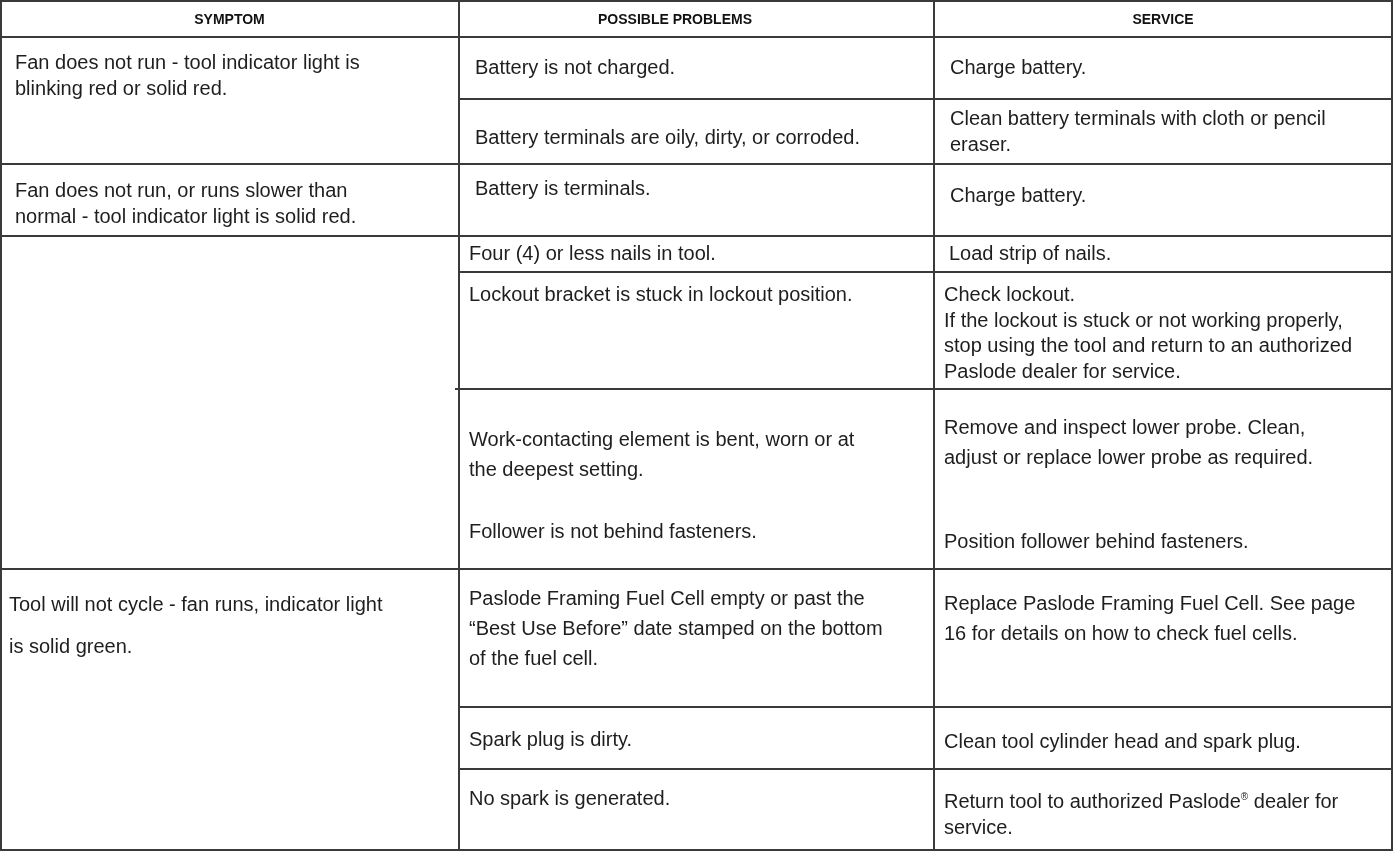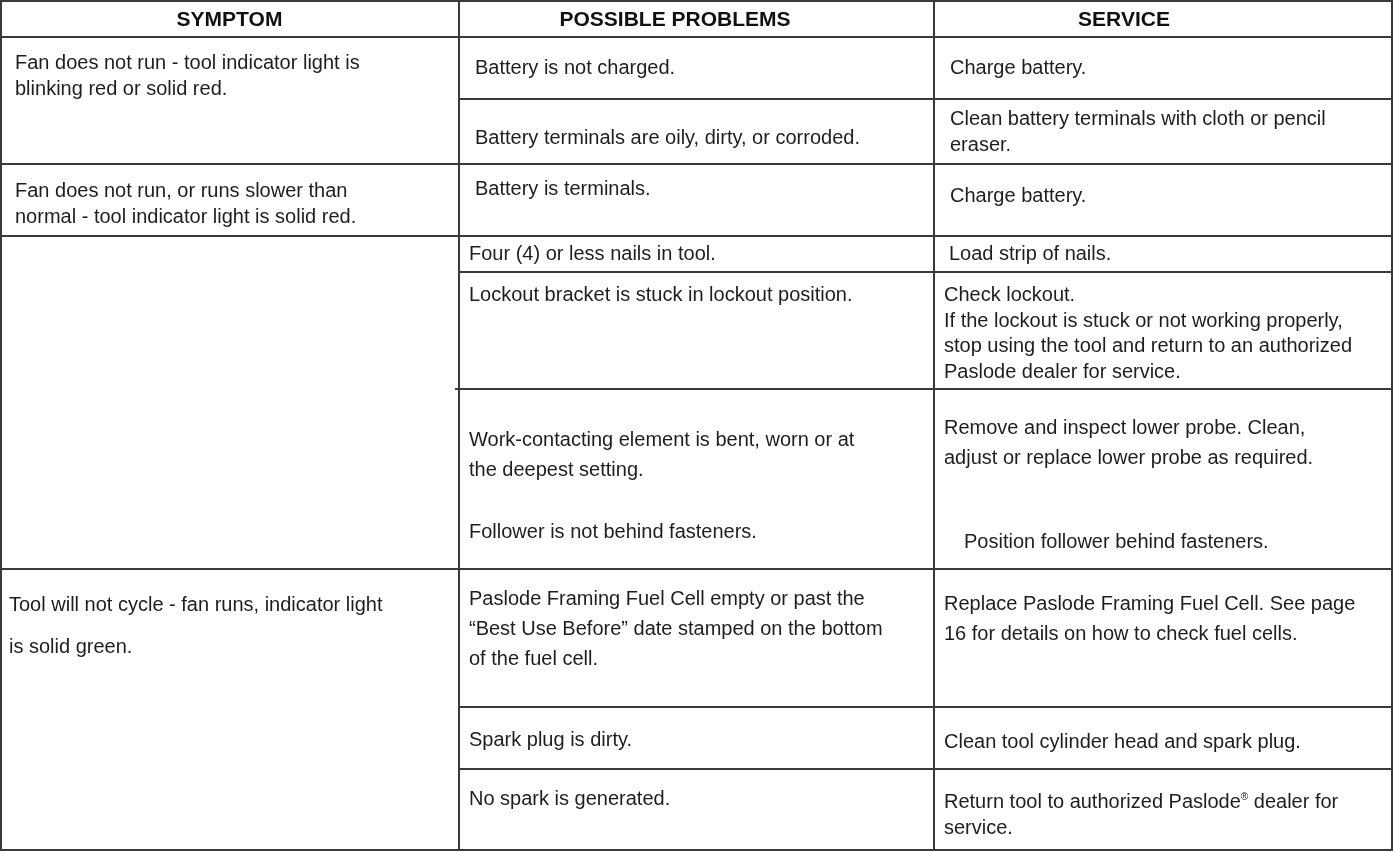--- a/index.html
+++ b/index.html
@@ -2,21 +2,21 @@
 <html><head>
 <meta charset="utf-8">
 <style>
   html, body { margin: 0; padding: 0; background: #ffffff; }
   body { width: 1394px; height: 851px; overflow: hidden; position: relative;
          font-family: "Liberation Sans", sans-serif; color: #1e1e1e; }
   .tbl { position: absolute; left: 0; top: 0; width: 1394px; height: 851px; }
   .hl { position: absolute; height: 2px; background: #3a3a3a; }
   .vl { position: absolute; width: 2px; background: #3a3a3a; }
   .hdr { position: absolute; top: 0; height: 37px; display: flex; align-items: center;
-         justify-content: center; font-weight: bold; font-size: 21px; color: #111; }
+         justify-content: center; font-weight: bold; font-size: 14px; color: #111; }
   .cell { position: absolute; font-size: 20px; line-height: 25.5px; white-space: pre-line; }
   .sup { font-size: 10px; vertical-align: super; line-height: 0; }
 </style>
 </head>
 <body>
 
 <div class="tbl">
 
   <div class="hl" style="left:0;top:0;width:1393px;"></div>
   <div class="hl" style="left:0;top:36px;width:1393px;"></div>
@@ -30,21 +30,21 @@
   <div class="hl" style="left:459px;top:768px;width:934px;"></div>
   <div class="hl" style="left:0;top:849px;width:1393px;"></div>
 
   <div class="vl" style="left:0;top:0;height:851px;"></div>
   <div class="vl" style="left:458px;top:0;height:851px;"></div>
   <div class="vl" style="left:933px;top:0;height:851px;"></div>
   <div class="vl" style="left:1391px;top:0;height:851px;"></div>
 
   <div class="hdr" style="left:0;width:459px;">SYMPTOM</div>
   <div class="hdr" style="left:459px;width:432px;">POSSIBLE PROBLEMS</div>
-  <div class="hdr" style="left:882px;width:458px;padding-left:13px;">SERVICE</div>
+  <div class="hdr" style="left:934px;width:458px;">SERVICE</div>
 
   <div class="cell" style="left:15px;top:50px;">Fan does not run - tool indicator light is
 blinking red or solid red.</div>
   <div class="cell" style="left:475px;top:55px;">Battery is not charged.</div>
   <div class="cell" style="left:950px;top:55px;">Charge battery.</div>
   <div class="cell" style="left:475px;top:125px;">Battery terminals are oily, dirty, or corroded.</div>
   <div class="cell" style="left:950px;top:106px;">Clean battery terminals with cloth or pencil
 eraser.</div>
 
   <div class="cell" style="left:15px;top:178px;">Fan does not run, or runs slower than
@@ -57,21 +57,21 @@
   <div class="cell" style="left:469px;top:282px;">Lockout bracket is stuck in lockout position.</div>
   <div class="cell" style="left:944px;top:282px;">Check lockout.
 If the lockout is stuck or not working properly,
 stop using the tool and return to an authorized
 Paslode dealer for service.</div>
   <div class="cell" style="left:469px;top:424px;line-height:30px;">Work-contacting element is bent, worn or at
 the deepest setting.</div>
   <div class="cell" style="left:944px;top:412px;line-height:30px;">Remove and inspect lower probe. Clean,
 adjust or replace lower probe as required.</div>
   <div class="cell" style="left:469px;top:519px;">Follower is not behind fasteners.</div>
-  <div class="cell" style="left:944px;top:529px;margin-left:20px;">Position follower behind fasteners.</div>
+  <div class="cell" style="left:944px;top:529px;">Position follower behind fasteners.</div>
 
   <div class="cell" style="left:9px;top:583px;line-height:42px;">Tool will not cycle - fan runs, indicator light
 is solid green.</div>
   <div class="cell" style="left:469px;top:583px;line-height:30px;">Paslode Framing Fuel Cell empty or past the
 “Best Use Before” date stamped on the bottom
 of the fuel cell.</div>
   <div class="cell" style="left:944px;top:588px;line-height:30px;">Replace Paslode Framing Fuel Cell. See page
 16 for details on how to check fuel cells.</div>
   <div class="cell" style="left:469px;top:727px;">Spark plug is dirty.</div>
   <div class="cell" style="left:944px;top:729px;">Clean tool cylinder head and spark plug.</div>

